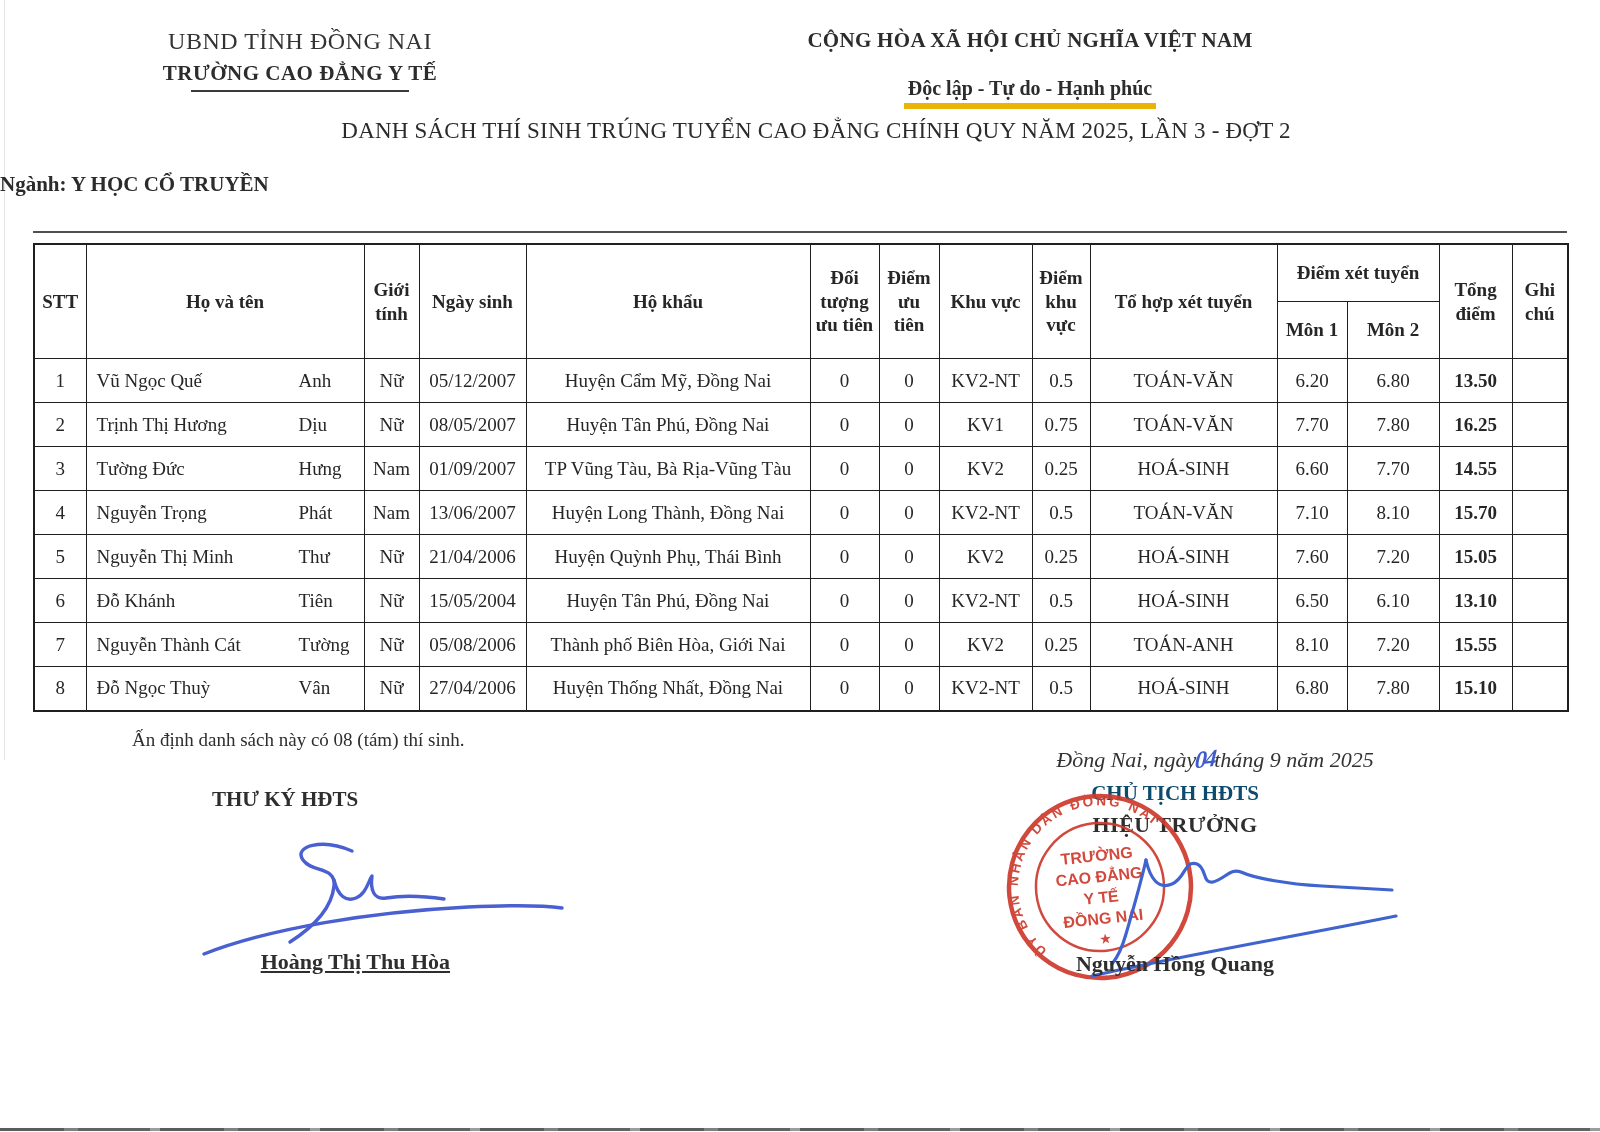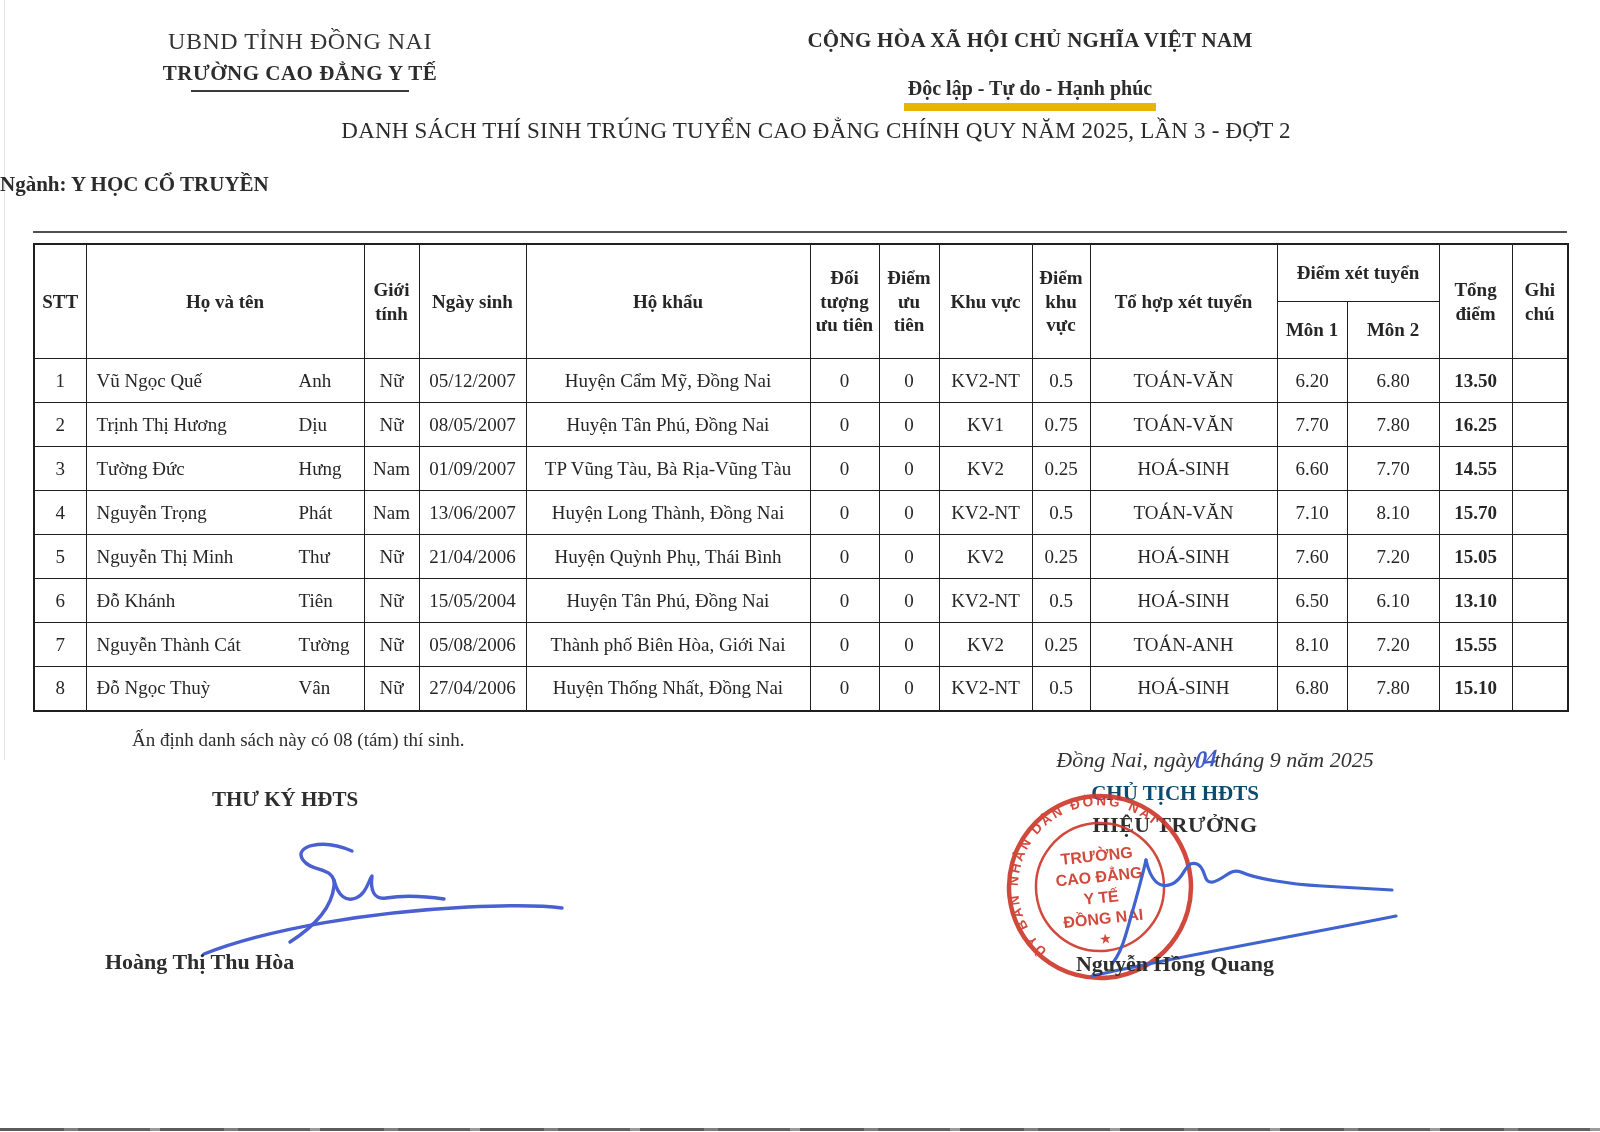--- a/index.html
+++ b/index.html
@@ -18,21 +18,21 @@
     opacity:.85;
   }
   
   .org-left{position:absolute;left:130px;top:28px;width:340px;text-align:center;}
   .org-left .l1{font-size:24px;color:#333;letter-spacing:.5px;}
   .org-left .l2{font-size:21px;font-weight:bold;color:#2c2c2c;margin-top:6px;letter-spacing:.5px;}
   .org-left .rule{width:218px;height:2px;background:#3a3a3a;margin:4px auto 0;}
   .org-right{position:absolute;left:770px;top:28px;width:520px;text-align:center;}
   .org-right .l1{font-size:21px;font-weight:bold;color:#2c2c2c;letter-spacing:.3px;}
   .org-right .l2{display:inline-block;font-size:20px;font-weight:bold;color:#2c2c2c;margin-top:6px;
-                 border-bottom:8px solid #eab308;padding:0 4px 3px;}
+                 border-bottom:6px solid #eab308;padding:0 4px 3px;}
   .title{position:absolute;top:118px;left:32px;right:0;text-align:center;
          font-size:23px;font-weight:normal;color:#2b2b2b;letter-spacing:.2px;}
   .subtitle{position:absolute;top:164px;left:0;right:20px;
             font-size:21px;font-weight:bold;color:#2b2b2b;margin-top:8px;}
   
   .scan-topline{position:absolute;top:231px;left:33px;width:1534px;height:2px;background:#4f4f4f;}
   table.list{
     position:absolute;top:243px;left:33px;width:1534px;
     border-collapse:collapse;table-layout:fixed;
     font-size:19px;color:#262626;
@@ -56,22 +56,22 @@
   .date-line{position:absolute;top:746px;left:995px;width:440px;text-align:center;
              font-style:italic;font-size:22px;color:#333;}
   .hand-day{display:inline-block;color:#3f5bc8;font-size:24px;font-weight:bold;
             transform:rotate(-6deg) skewX(-10deg);letter-spacing:-2px;margin:0 -1px;}
   .sign-title-left{position:absolute;top:787px;left:130px;width:310px;text-align:center;
                    font-size:21px;font-weight:bold;color:#2e2e2e;}
   .sign-title-r1{position:absolute;top:781px;left:960px;width:430px;text-align:center;
                  font-size:21px;font-weight:bold;color:#0c4a6e;}
   .sign-title-r2{position:absolute;top:812px;left:960px;width:430px;text-align:center;
                  font-size:22px;font-weight:bold;color:#2e2e2e;letter-spacing:.5px;}
-  .sign-name-left{position:absolute;top:949px;left:105px;width:330px;text-align:left;
-                  font-size:22px;font-weight:bold;color:#2e2e2e;}
+  .sign-name-left{position:absolute;top:949px;left:120px;width:330px;text-align:right;
+                  font-size:22px;font-weight:bold;color:#2e2e2e;text-decoration:underline;}
   .sign-name-right{position:absolute;top:951px;left:960px;width:430px;text-align:center;
                    font-size:22px;font-weight:bold;color:#2e2e2e;}
   .stamp{position:absolute;left:1004px;top:791px;width:192px;height:192px;
          transform:rotate(-6deg);opacity:.92;}
   .sig-overlay{position:absolute;left:0;top:0;width:1600px;height:1132px;pointer-events:none;}
 </style>
 </head>
 <body>
 
 <div class="doc">

